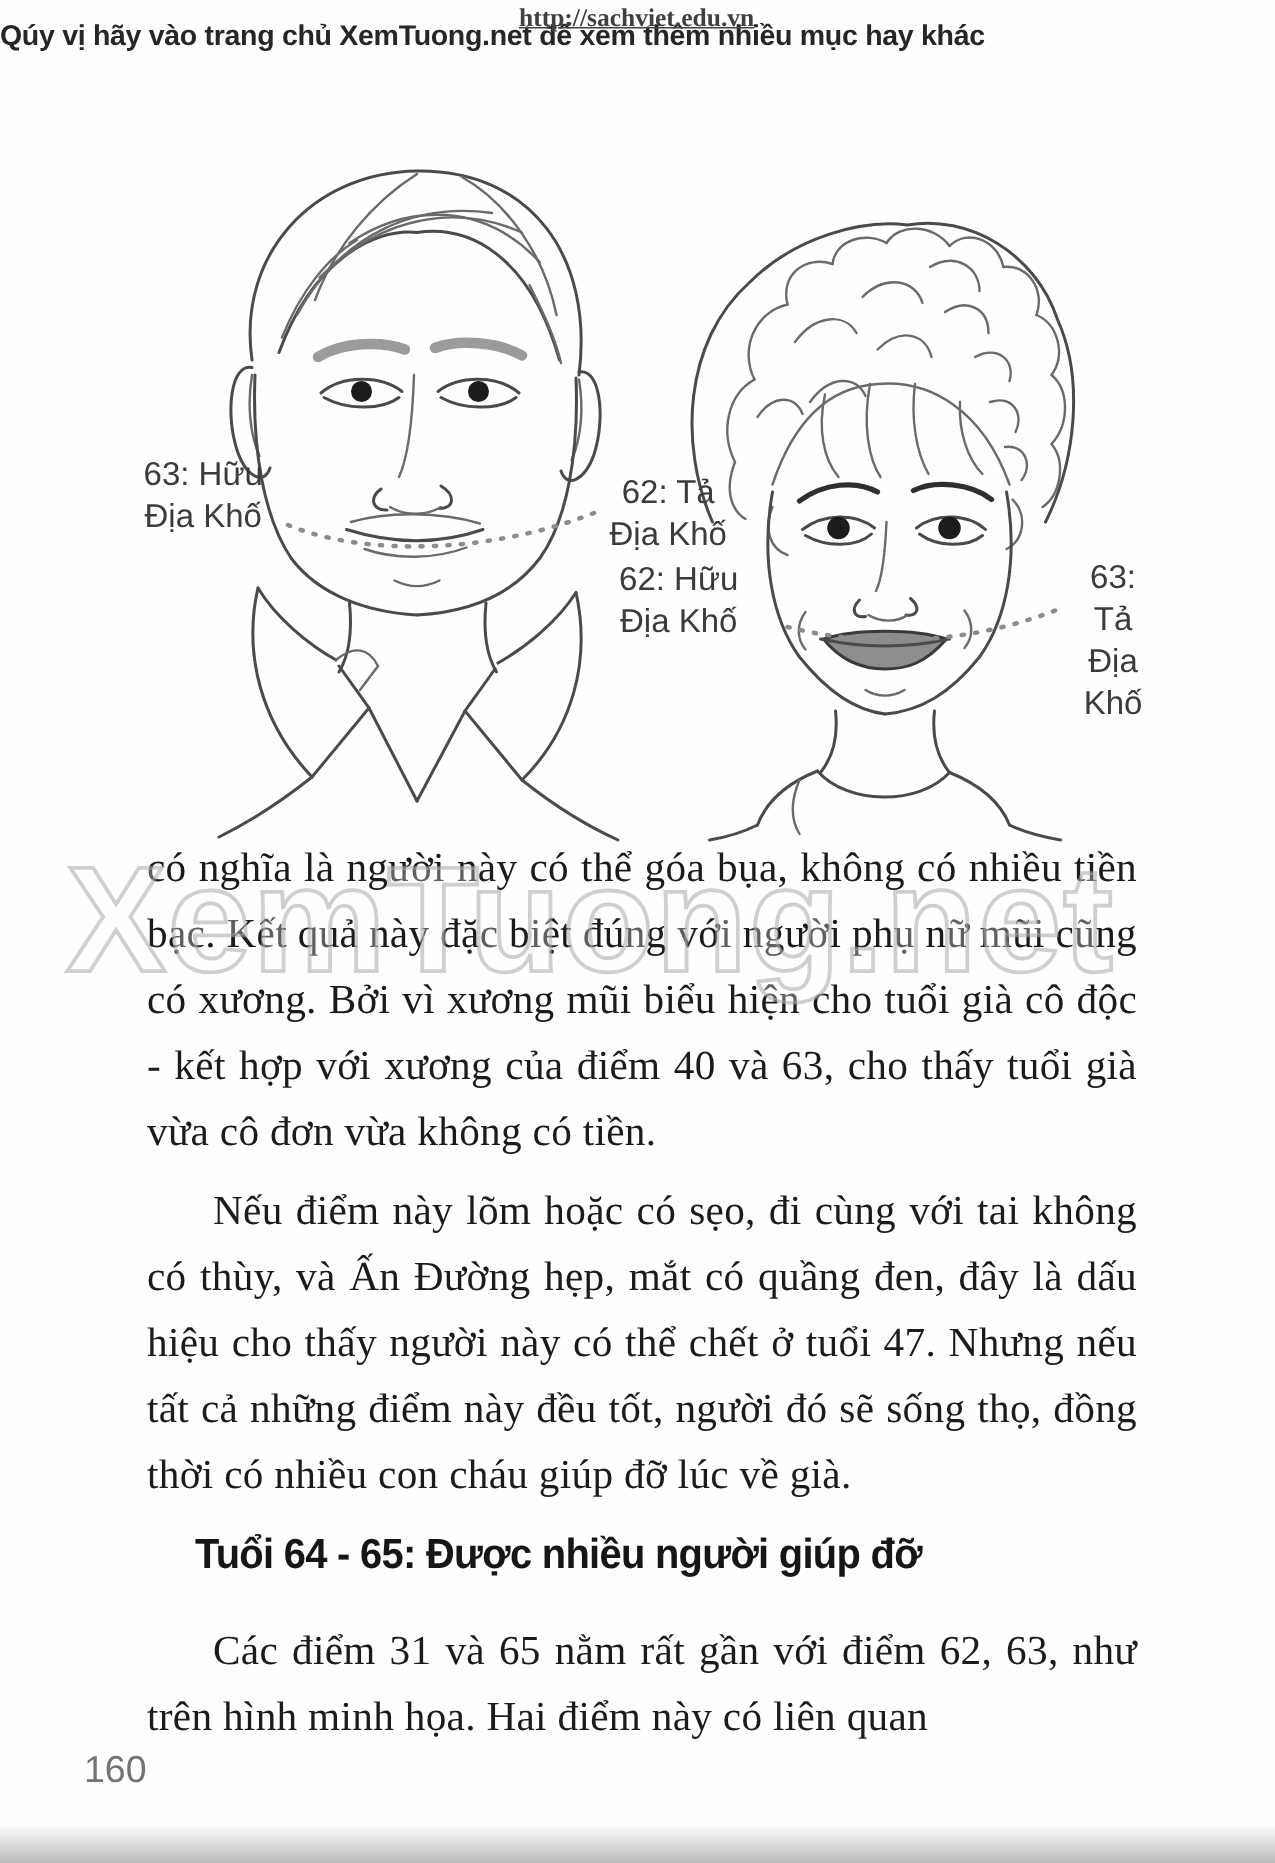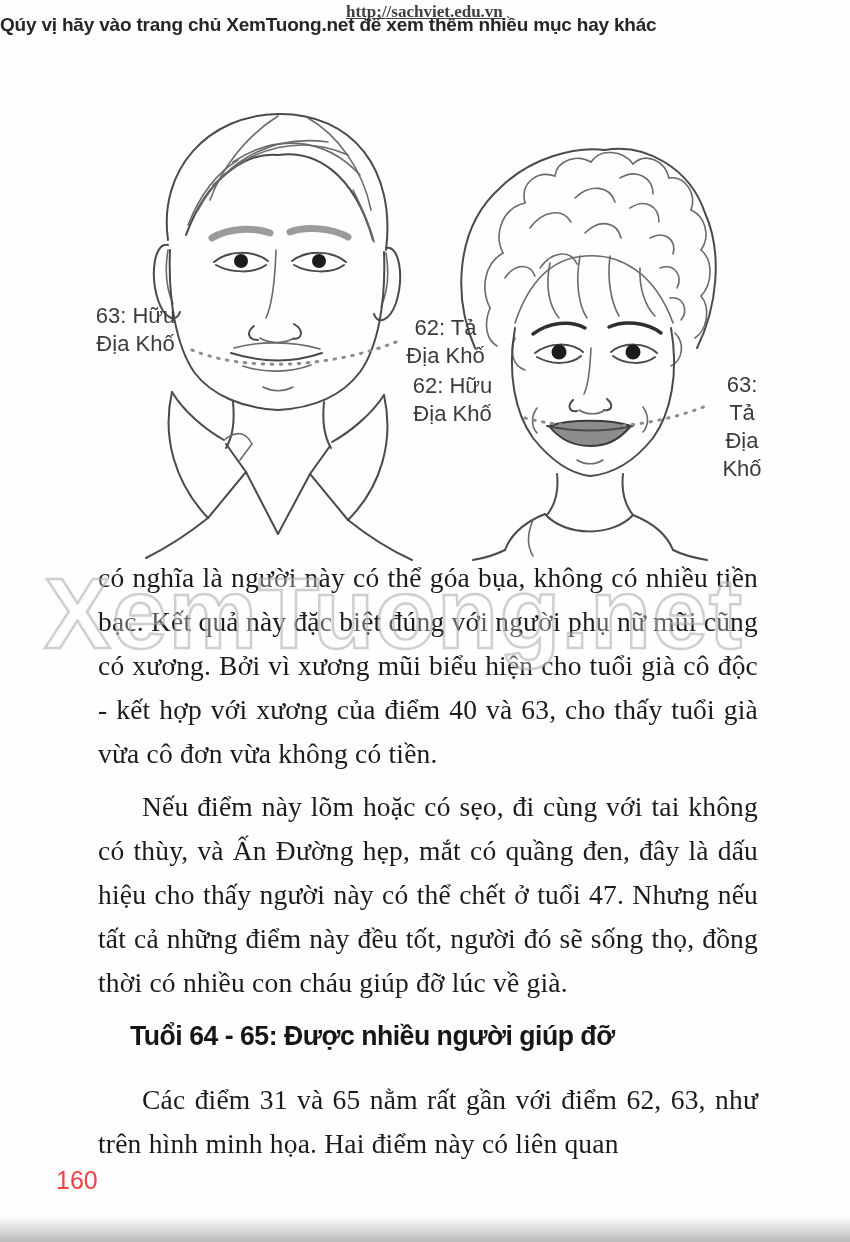--- a/index.html
+++ b/index.html
@@ -56,21 +56,21 @@
   .section-heading {
     margin:30px 0 20px 32px;
     font-family:"Liberation Sans", sans-serif; font-weight:700;
     font-size:28px; color:#161616; letter-spacing:-0.5px;
     transform:scaleX(0.95); transform-origin:left center;
     white-space:nowrap; text-align:left; text-indent:0;
   }
   
   .page-number {
     position:absolute; left:56px; top:1166px;
-    font-family:"Liberation Sans", sans-serif; font-size:25px; color:#ef4444;
+    font-family:"Liberation Sans", sans-serif; font-size:25px; color:#737373;
   }
   .scan-shadow {
     position:absolute; left:0; bottom:0; width:100%; height:26px;
     background:linear-gradient(to bottom, rgba(110,110,110,0) 0%, rgba(105,105,105,0.45) 100%);
     pointer-events:none;
   }
   svg .ln { fill:none; stroke:#4a4a4a; stroke-width:2; stroke-linecap:round; }
   svg .ln-thin { fill:none; stroke:#6a6a6a; stroke-width:1.6; stroke-linecap:round; }
   svg .brow-soft { fill:none; stroke:#9b9b9b; stroke-width:7; stroke-linecap:round; }
   svg .brow-thin { fill:none; stroke:#2f2f2f; stroke-width:3.5; stroke-linecap:round; }

